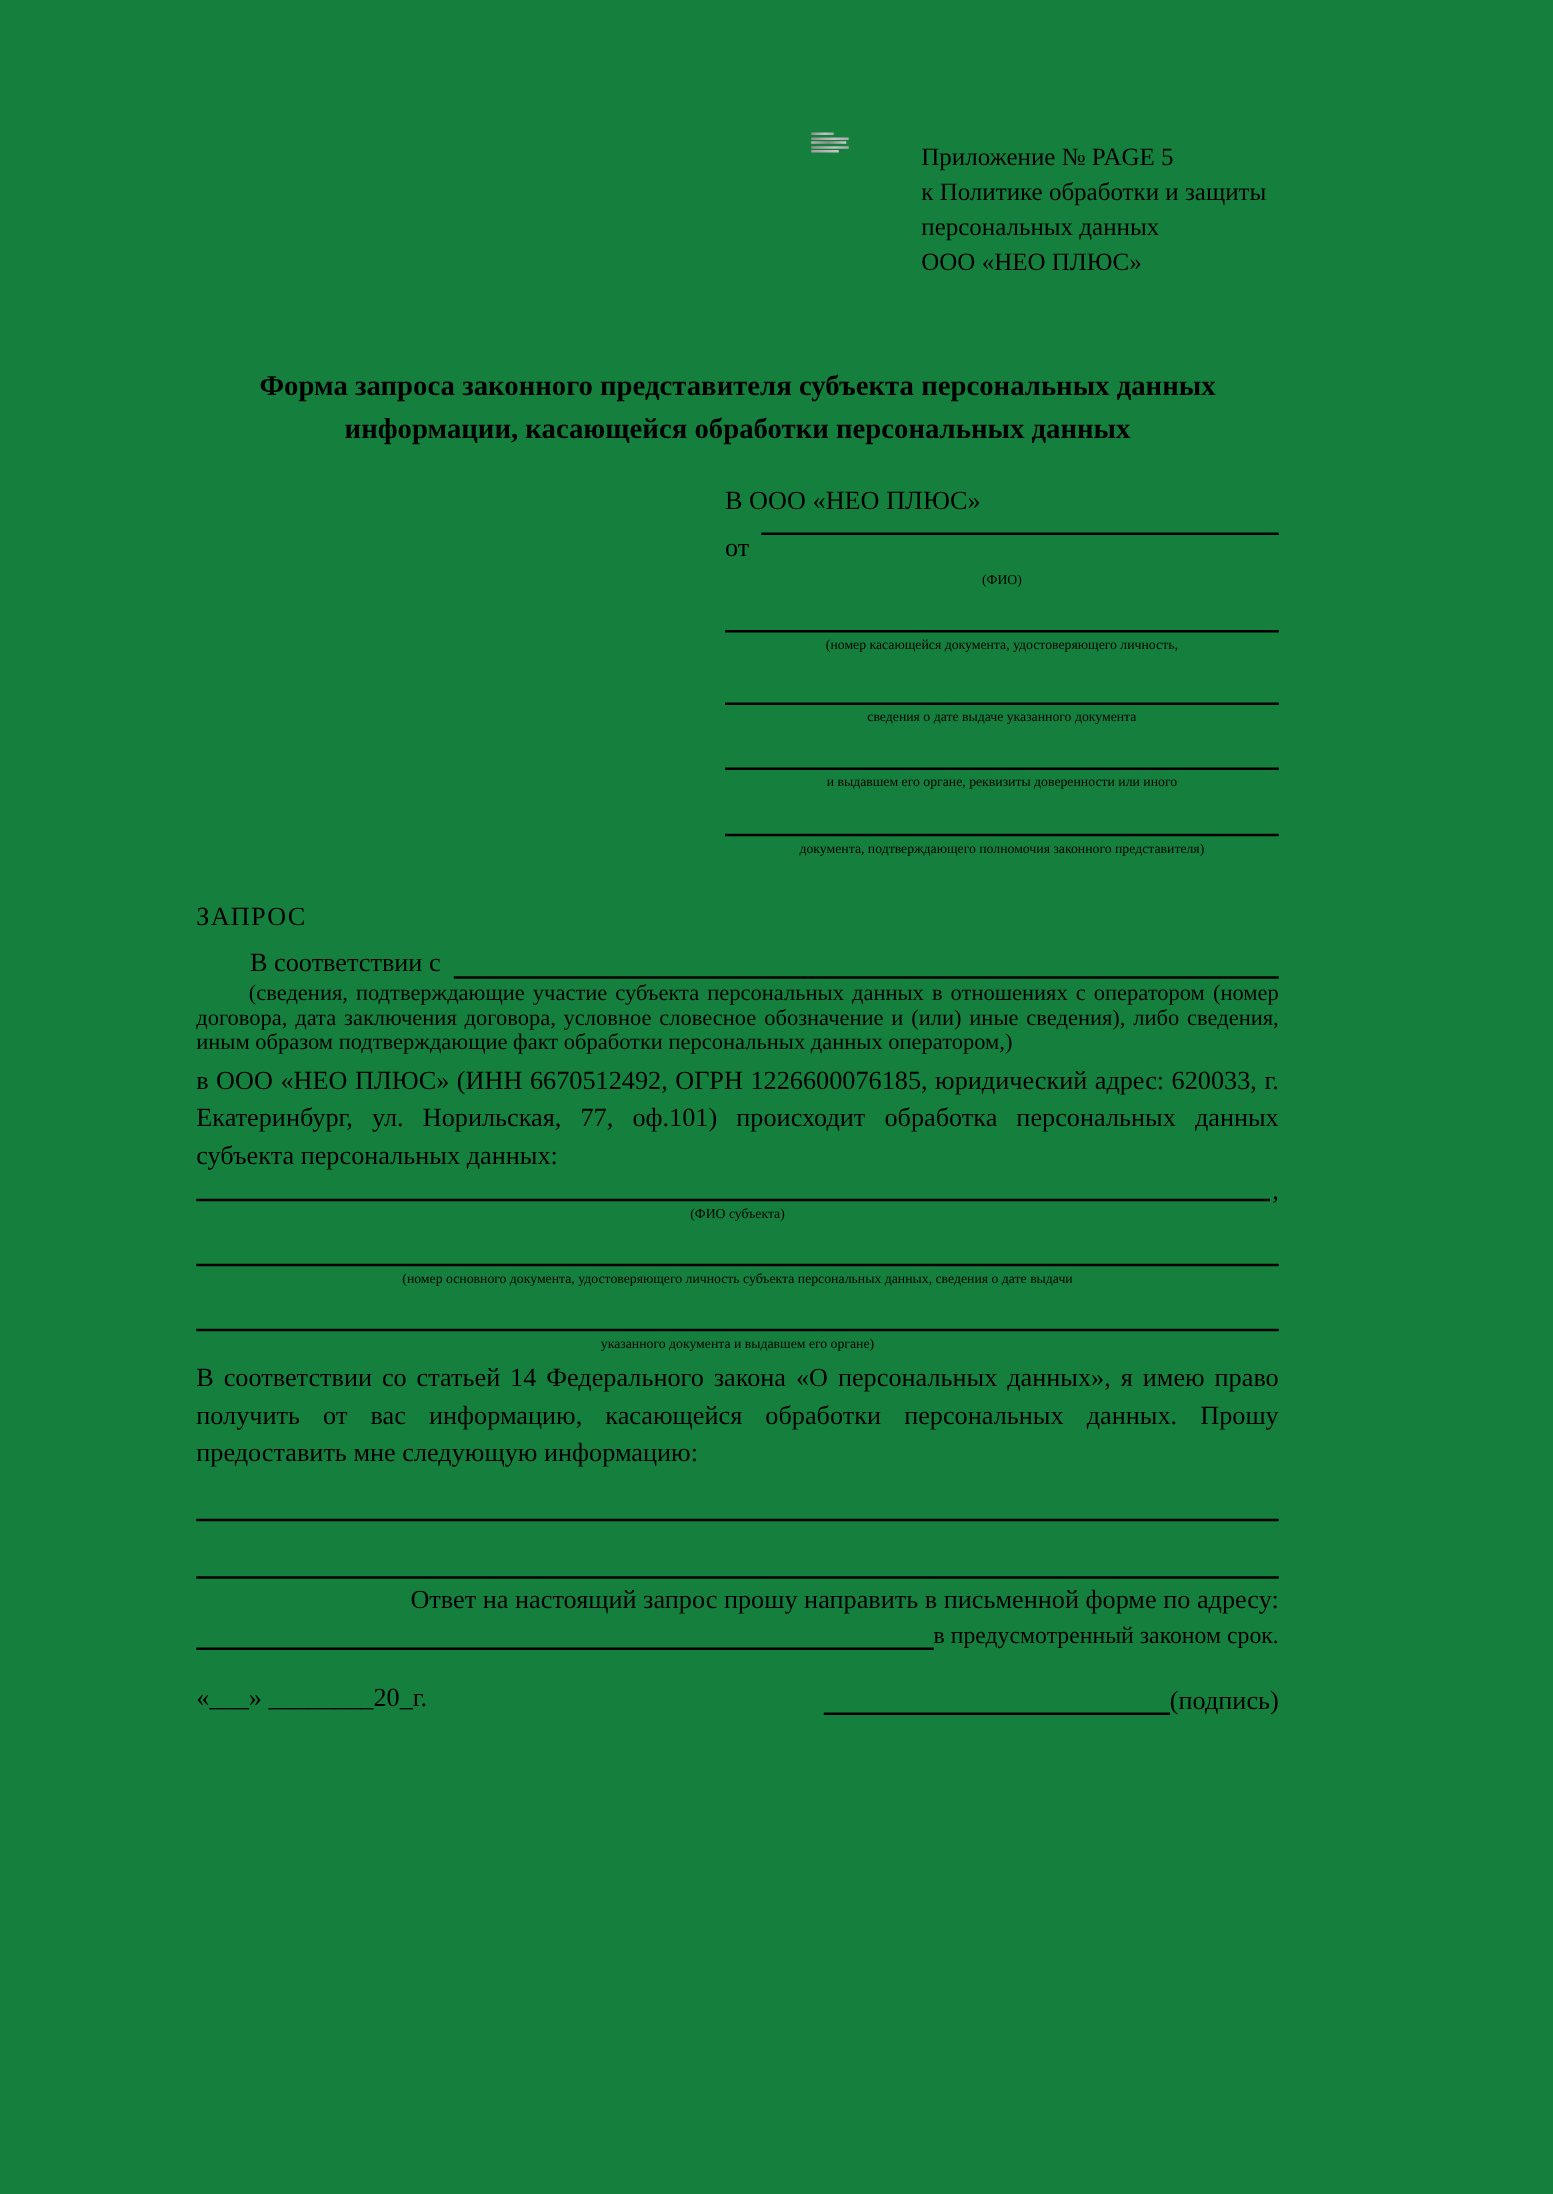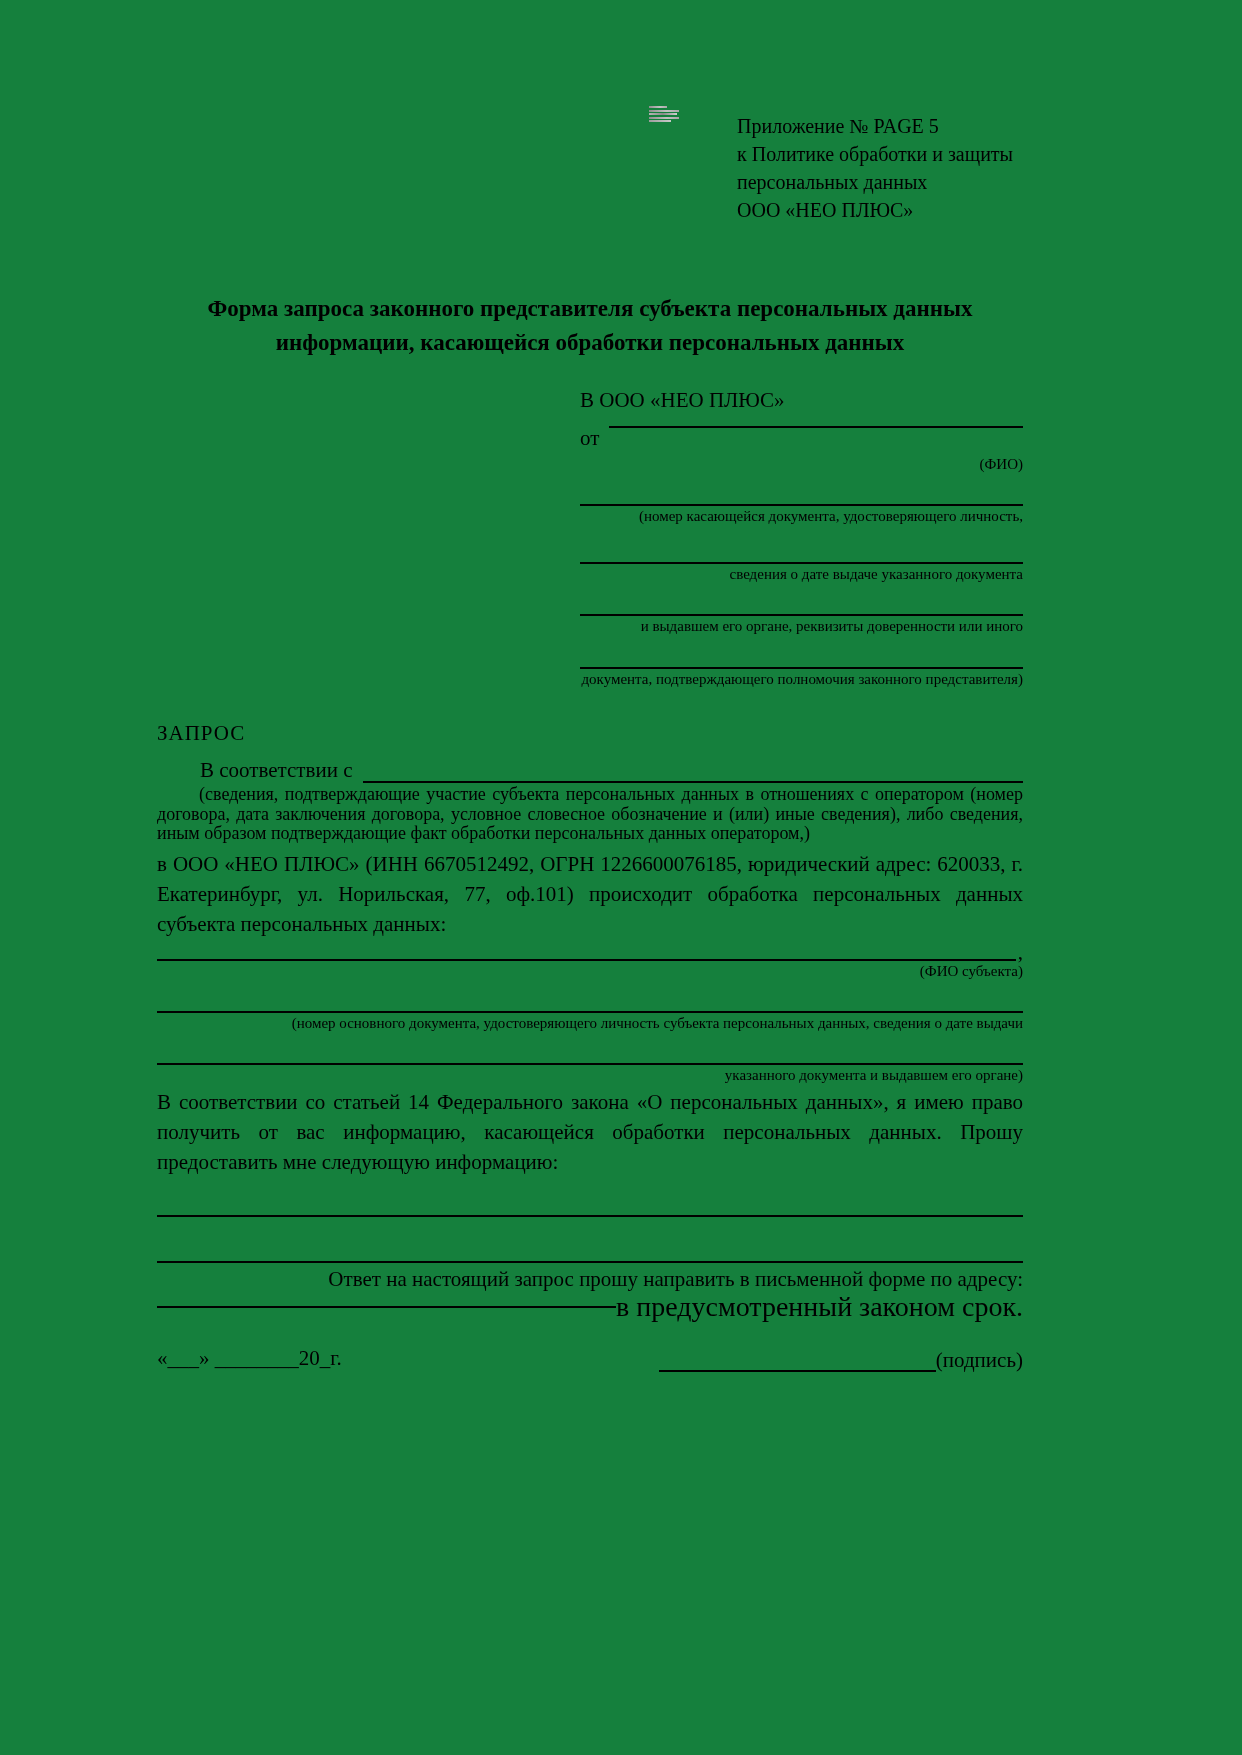--- a/index.html
+++ b/index.html
@@ -26,21 +26,21 @@
 
   .content { position:absolute; left:157px; top:292px; width:866px; }
 
   .title { font-weight:bold; font-size:23px; line-height:34px; text-align:center; }
 
   .recipient { margin:26px 0 0 423px; width:443px; font-size:21px; }
   .r-to { line-height:28px; margin-bottom:8px; }
   .from-row { display:flex; align-items:flex-start; height:28px;margin-top:12px; }
   .from-row .lbl { padding-right:10px; line-height:24px; }
   .fill { flex:1 1 auto; border-bottom:2px solid #000; }
-  .cap { font-size:15px; line-height:20px; text-align:right; white-space:nowrap; }
+  .cap { font-size:11px; line-height:20px; text-align:center; white-space:nowrap; }
   .blank { border-bottom:2px solid #000; }
   .bh30 { height:30px; } .bh36 { height:36px; } .bh31 { height:31px; }
 
   .req-heading { margin-top:30px; font-size:21px; line-height:28px; letter-spacing:1px; }
 
   .intro-row { display:flex; align-items:flex-end; height:30px; margin-top:6px; font-size:21px; }
   .intro-row .lbl { padding-left:43px; padding-right:10px; line-height:26px; }
 
   .fine-print { font-size:18px; line-height:19.5px; text-align:justify; text-indent:42px; margin-top:2px; }
 
@@ -49,21 +49,21 @@
 
   .comma-row { display:flex; align-items:flex-end; height:22px; font-size:21px; }
   .comma-row .tail { line-height:18px; padding-left:2px; }
 
   .law-para { margin-top:2px; }
 
   .blankA { margin-top:8px; height:30px; }
   .blankB { height:44px; }
 
   .reply-line { font-size:21px; line-height:30px; text-align:right; margin-top:1px; }
-  .reply-row { display:flex; align-items:center; height:26px; font-size:28px; }
+  .reply-row { display:flex; align-items:flex-end; height:26px; font-size:19px; }
   .reply-row .tail { line-height:22px; white-space:nowrap; }
 
   .footer-row { display:flex; align-items:flex-end; margin-top:24px; font-size:21px; line-height:28px; }
   .sig-group { margin-left:auto; display:flex; align-items:flex-end; }
   .sig-fill { width:277px; border-bottom:2px solid #000; height:22px; }
   .sig-cap { line-height:24px; white-space:nowrap; }
 </style>
 </head>
 <body>
 

